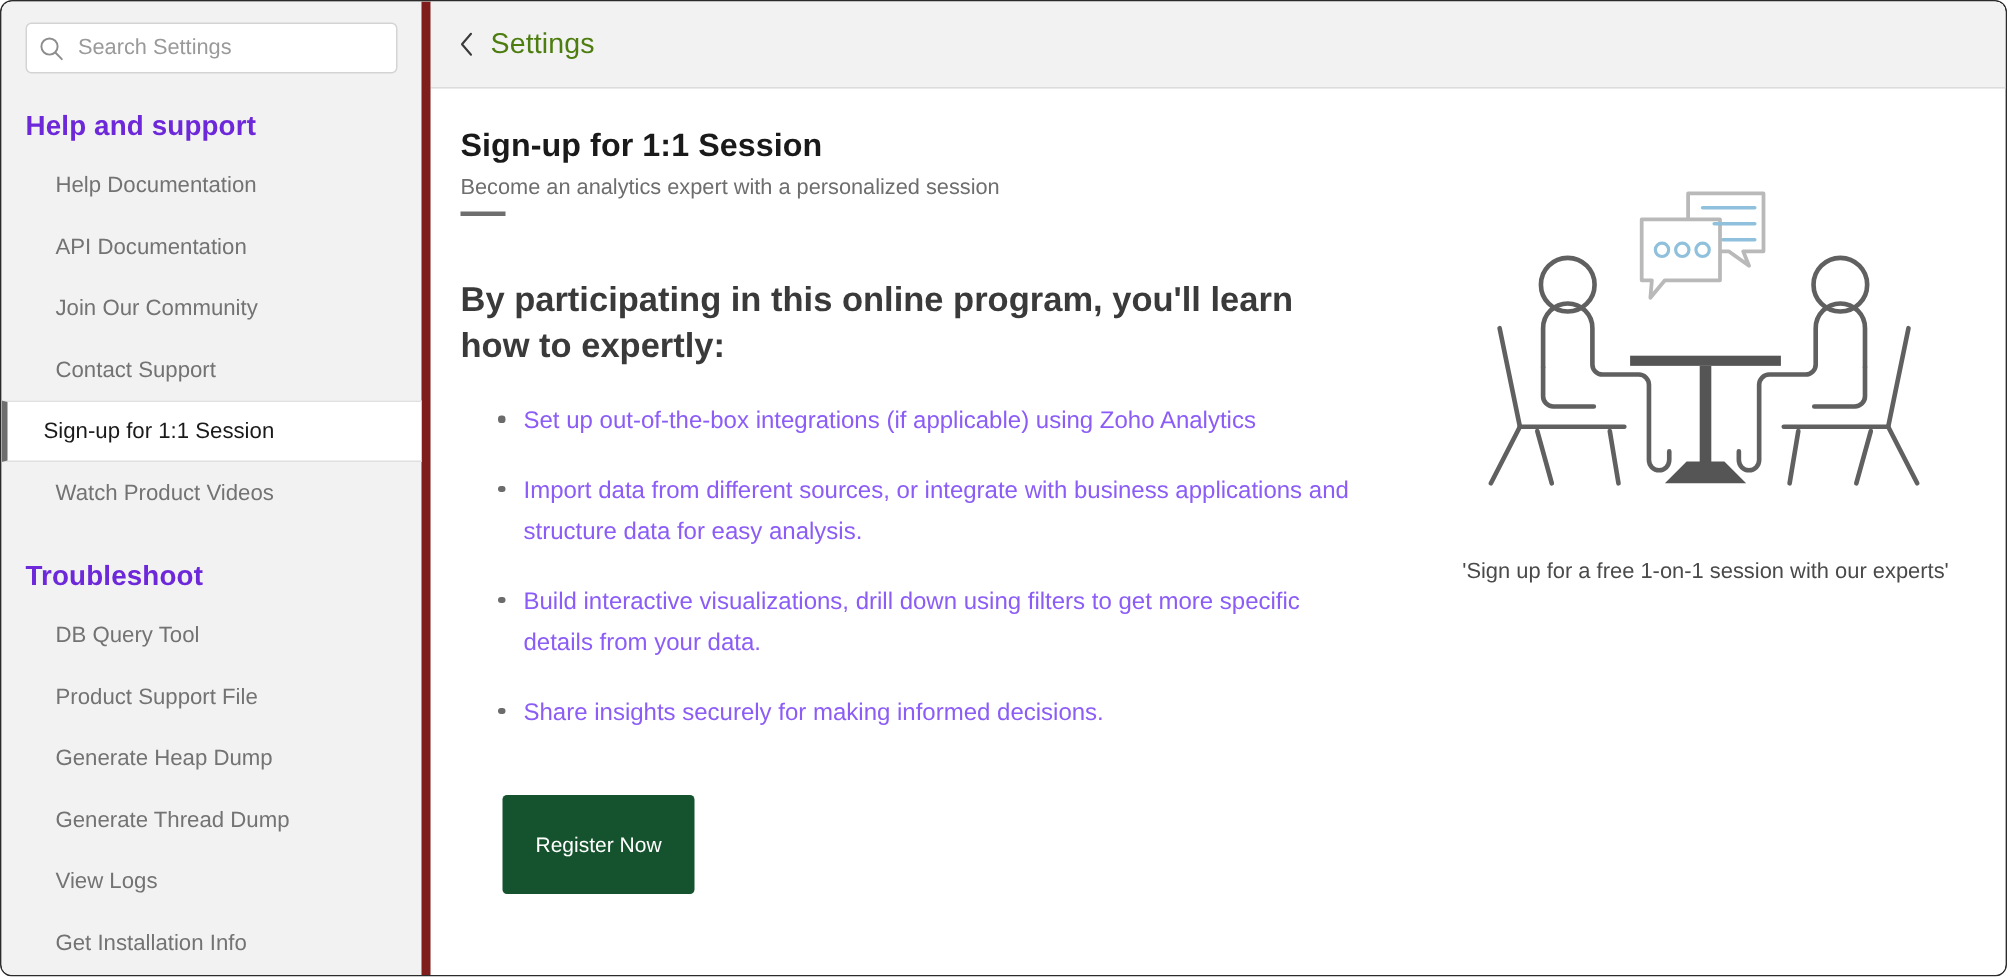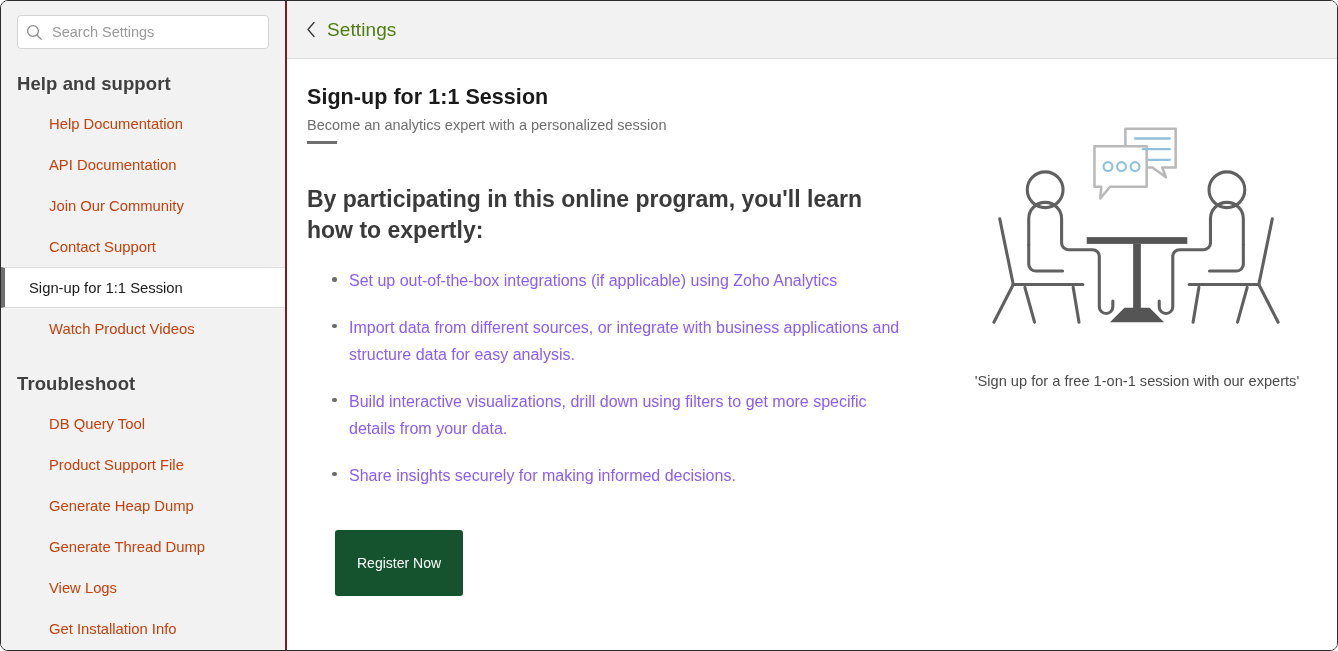--- a/index.html
+++ b/index.html
@@ -23,21 +23,21 @@
     overflow: hidden;
     display: flex;
   }
 
   
   #sidebar {
     width: 286px;
     min-width: 286px;
     height: 100%;
     background: #f2f2f2;
-    border-right: 2px solid #7f1d1d;
+    border-right: 6px solid #7f1d1d;
     padding-top: 14px;
     overflow: hidden;
     position: relative;
   }
 
   .search-wrap {
     margin: 0 16px 10px 16px;
     height: 34px;
     background: #ffffff;
     border: 1px solid #d4d4d4;
@@ -60,33 +60,33 @@
     font-size: 14.5px;
     color: #333333;
     width: 100%;
     padding: 0;
   }
   .search-input::placeholder { color: #9a9a9a; }
 
   .nav-section-title {
     font-size: 18.5px;
     font-weight: bold;
-    color: #404040;
+    color: #6d28d9;
     padding: 14px 0 8px 16px;
     letter-spacing: 0.1px;
   }
   .nav-section-title.troubleshoot { padding-top: 24px; }
 
   .nav-item {
     height: 41px;
     display: flex;
     align-items: center;
-    padding-left: 44px;
+    padding-left: 32px;
     font-size: 14.8px;
-    color: #c2410c;
+    color: #737373;
     border-left: 4px solid transparent;
     background: transparent;
     cursor: pointer;
     white-space: nowrap;
   }
   .nav-item.active {
     background: #ffffff;
     color: #1a1a1a;
     border-left: 4px solid #6e6e6e;
     border-top: 1px solid #e0e0e0;

